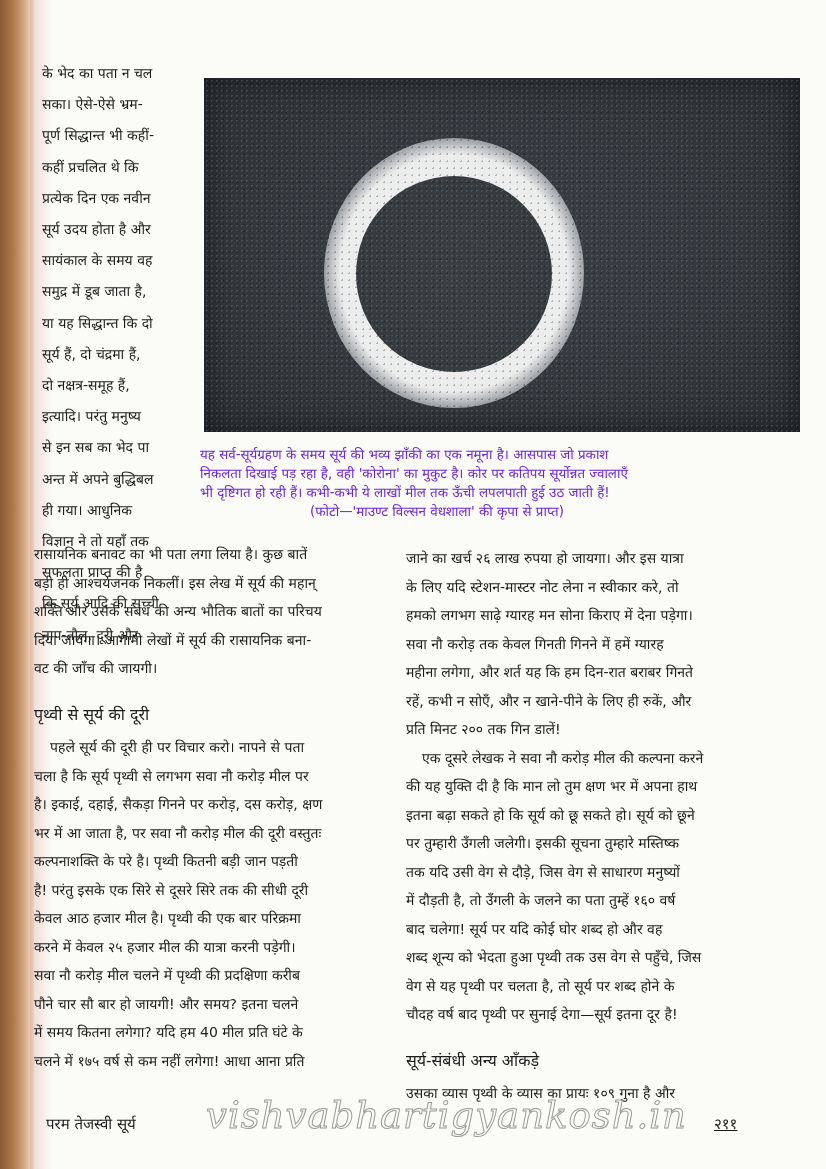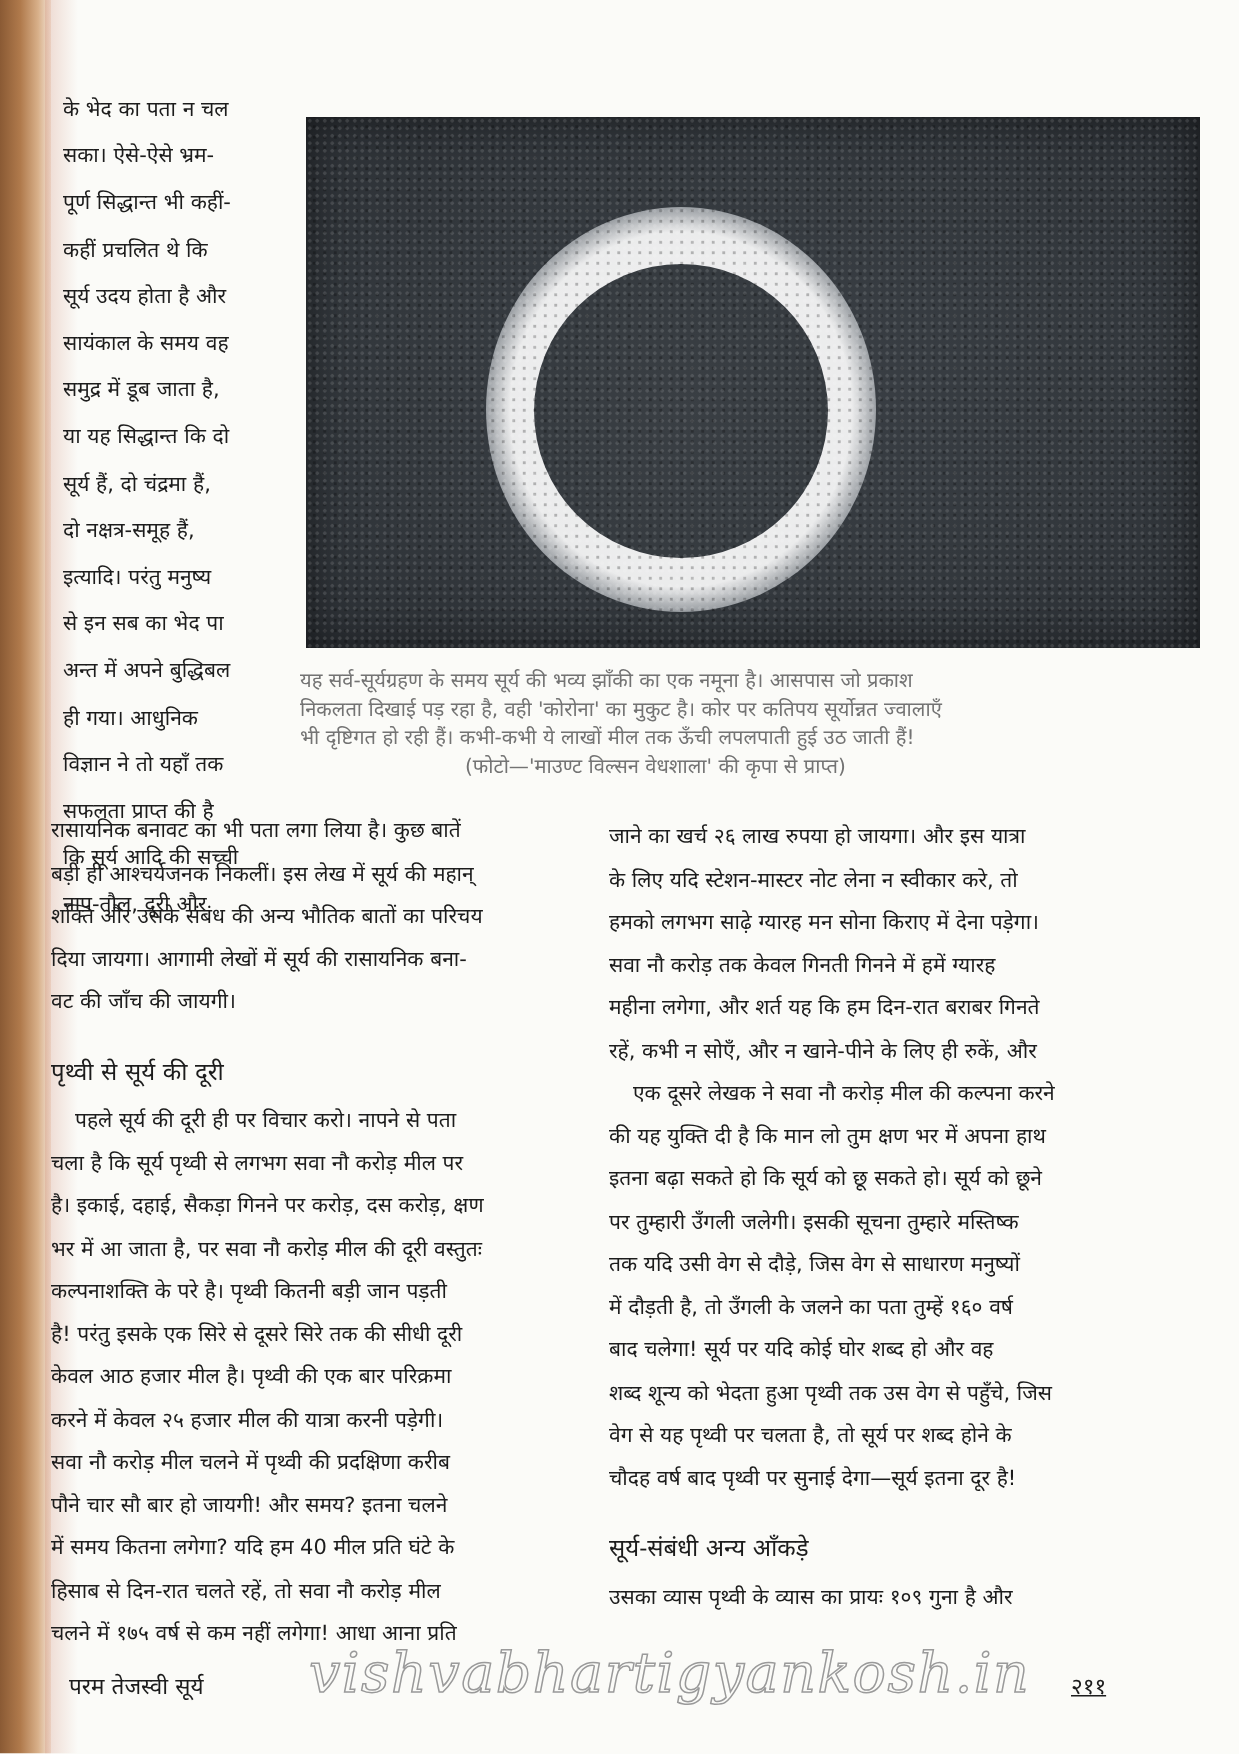--- a/index.html
+++ b/index.html
@@ -36,21 +36,21 @@
   .noise {
     position: absolute; inset: 0;
     background-image:
       radial-gradient(rgba(255,255,255,0.12) 1px, transparent 1px),
       radial-gradient(rgba(0,0,0,0.25) 1px, transparent 1px);
     background-size: 5px 5px, 7px 7px;
     background-position: 0 0, 2px 3px;
   }
   .caption {
     position: absolute; left: 200px; top: 445px; width: 620px;
-    font-size: 13.4px; line-height: 19px; color: #737373;
+    font-size: 13.4px; line-height: 19px; color: #6d28d9;
   }
   .caption .credit { padding-left: 110px; }
   .narrow-col {
     position: absolute; left: 42px; top: 58px; width: 148px;
     font-size: 14px; line-height: 31.2px; text-align: justify;
   }
   .narrow-col .ln { white-space: nowrap; overflow: hidden; display: block; }
   .col {
     position: absolute; font-size: 14px; line-height: 28.5px;
   }
@@ -94,20 +94,21 @@
   <span class="ln">निकलता दिखाई पड़ रहा है, वही 'कोरोना' का मुकुट है। कोर पर कतिपय सूर्योन्नत ज्वालाएँ</span><br>
   <span class="ln">भी दृष्टिगत हो रही हैं। कभी-कभी ये लाखों मील तक ऊँची लपलपाती हुई उठ जाती हैं!</span><br>
   <span class="credit">(फोटो—'माउण्ट विल्सन वेधशाला' की कृपा से प्राप्त)</span>
 </div>
 
 <div class="narrow-col">
   <span class="ln">के भेद का पता न चल</span>
   <span class="ln">सका। ऐसे-ऐसे भ्रम-</span>
   <span class="ln">पूर्ण सिद्धान्त भी कहीं-</span>
   <span class="ln">कहीं प्रचलित थे कि</span>
+  <span class="ln">प्रत्येक दिन एक नवीन</span>
   <span class="ln">सूर्य उदय होता है और</span>
   <span class="ln">सायंकाल के समय वह</span>
   <span class="ln">समुद्र में डूब जाता है,</span>
   <span class="ln">या यह सिद्धान्त कि दो</span>
   <span class="ln">सूर्य हैं, दो चंद्रमा हैं,</span>
   <span class="ln">दो नक्षत्र-समूह हैं,</span>
   <span class="ln">इत्यादि। परंतु मनुष्य</span>
   <span class="ln">से इन सब का भेद पा</span>
   <span class="ln">अन्त में अपने बुद्धिबल</span>
   <span class="ln">ही गया। आधुनिक</span>
@@ -128,31 +129,31 @@
   <span class="ln">चला है कि सूर्य पृथ्वी से लगभग सवा नौ करोड़ मील पर</span>
   <span class="ln">है। इकाई, दहाई, सैकड़ा गिनने पर करोड़, दस करोड़, क्षण</span>
   <span class="ln">भर में आ जाता है, पर सवा नौ करोड़ मील की दूरी वस्तुतः</span>
   <span class="ln">कल्पनाशक्ति के परे है। पृथ्वी कितनी बड़ी जान पड़ती</span>
   <span class="ln">है! परंतु इसके एक सिरे से दूसरे सिरे तक की सीधी दूरी</span>
   <span class="ln">केवल आठ हजार मील है। पृथ्वी की एक बार परिक्रमा</span>
   <span class="ln">करने में केवल २५ हजार मील की यात्रा करनी पड़ेगी।</span>
   <span class="ln">सवा नौ करोड़ मील चलने में पृथ्वी की प्रदक्षिणा करीब</span>
   <span class="ln">पौने चार सौ बार हो जायगी! और समय? इतना चलने</span>
   <span class="ln">में समय कितना लगेगा? यदि हम 40 मील प्रति घंटे के</span>
-  <span class="ln">हिसाब से दिन-रात चलते रहें, तो सवा नौ करोड़ मील</span>
   <span class="ln">चलने में १७५ वर्ष से कम नहीं लगेगा! आधा आना प्रति</span>
 </div>
 
 <div class="col col-right">
   <span class="ln">जाने का खर्च २६ लाख रुपया हो जायगा। और इस यात्रा</span>
   <span class="ln">के लिए यदि स्टेशन-मास्टर नोट लेना न स्वीकार करे, तो</span>
   <span class="ln">हमको लगभग साढ़े ग्यारह मन सोना किराए में देना पड़ेगा।</span>
   <span class="ln">सवा नौ करोड़ तक केवल गिनती गिनने में हमें ग्यारह</span>
   <span class="ln">महीना लगेगा, और शर्त यह कि हम दिन-रात बराबर गिनते</span>
   <span class="ln">रहें, कभी न सोएँ, और न खाने-पीने के लिए ही रुकें, और</span>
+  <span class="ln">प्रति मिनट २०० तक गिन डालें!</span>
   <span class="ln indent">एक दूसरे लेखक ने सवा नौ करोड़ मील की कल्पना करने</span>
   <span class="ln">की यह युक्ति दी है कि मान लो तुम क्षण भर में अपना हाथ</span>
   <span class="ln">इतना बढ़ा सकते हो कि सूर्य को छू सकते हो। सूर्य को छूने</span>
   <span class="ln">पर तुम्हारी उँगली जलेगी। इसकी सूचना तुम्हारे मस्तिष्क</span>
   <span class="ln">तक यदि उसी वेग से दौड़े, जिस वेग से साधारण मनुष्यों</span>
   <span class="ln">में दौड़ती है, तो उँगली के जलने का पता तुम्हें १६० वर्ष</span>
   <span class="ln">बाद चलेगा! सूर्य पर यदि कोई घोर शब्द हो और वह</span>
   <span class="ln">शब्द शून्य को भेदता हुआ पृथ्वी तक उस वेग से पहुँचे, जिस</span>
   <span class="ln">वेग से यह पृथ्वी पर चलता है, तो सूर्य पर शब्द होने के</span>
   <span class="ln">चौदह वर्ष बाद पृथ्वी पर सुनाई देगा—सूर्य इतना दूर है!</span>

